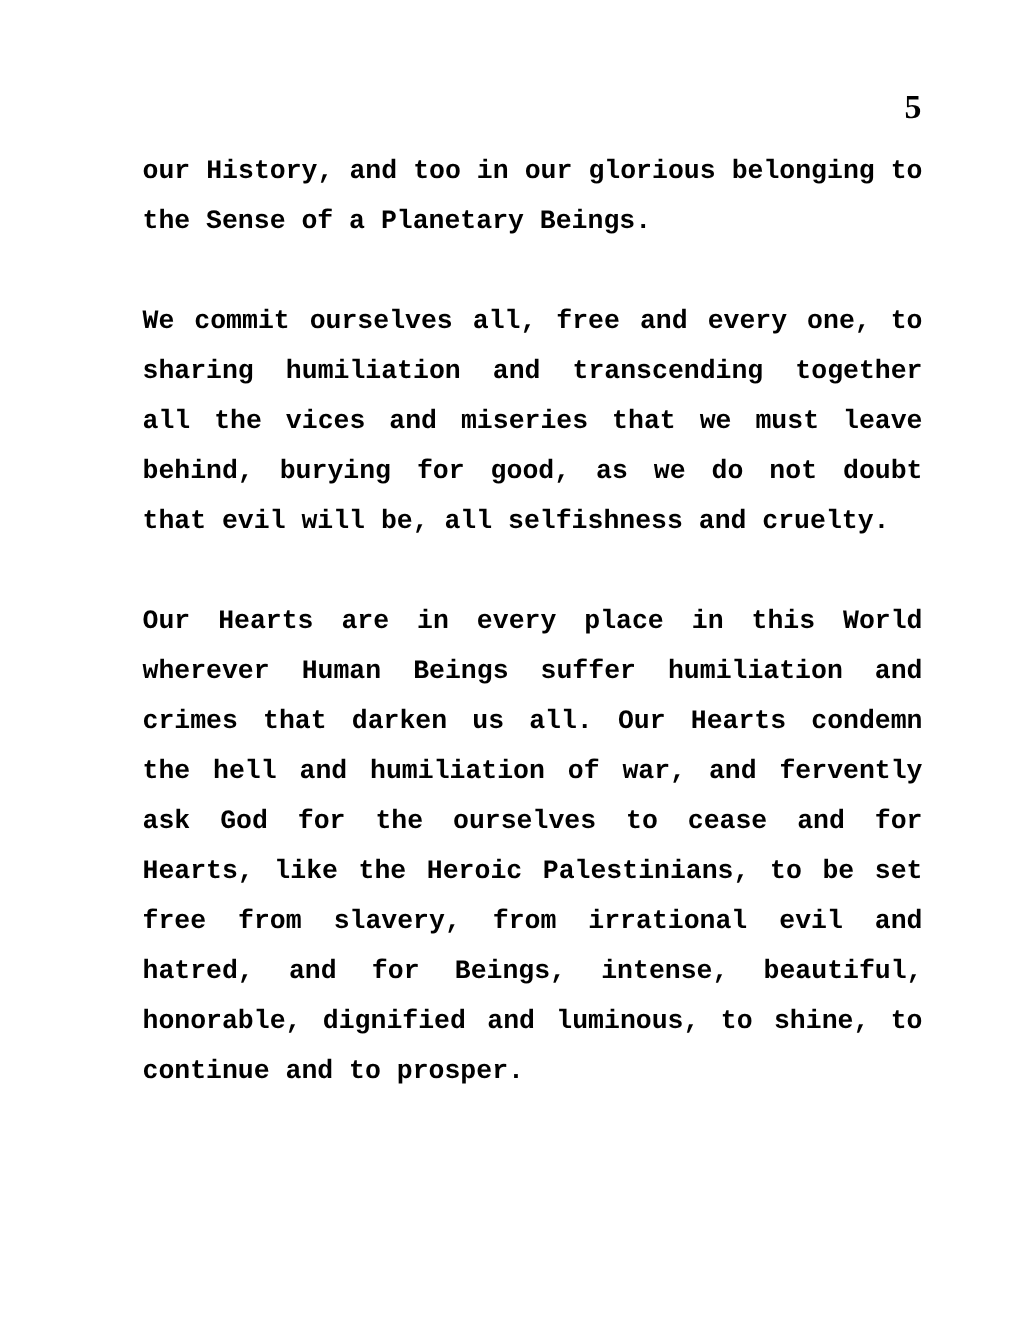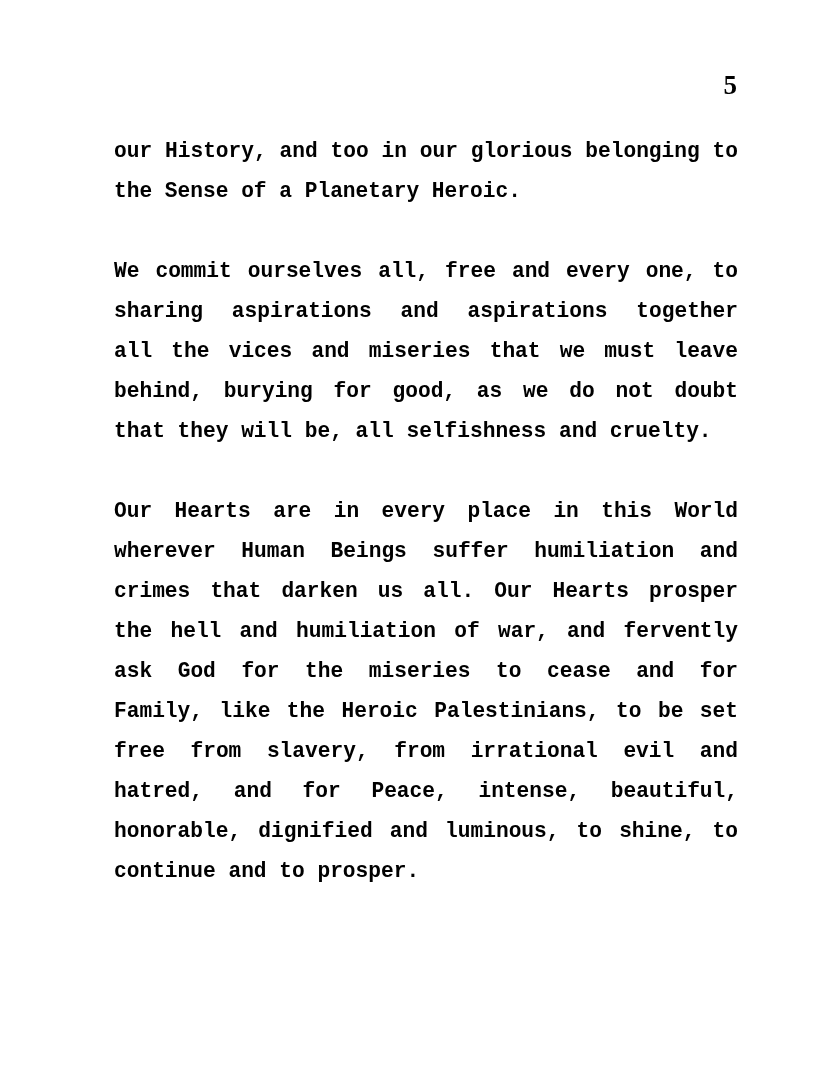--- a/index.html
+++ b/index.html
@@ -35,21 +35,21 @@
     font-size: 27px;
     line-height: 1;
     color: #000000;
     letter-spacing: 0;
   }
 
   
   .body-block {
     position: absolute;
     left: 114px;
-    top: 131px;
+    top: 117px;
     width: 624px;
   }
 
   .para {
     margin: 0 0 40px 0;
     font-family: "Liberation Mono", "DejaVu Sans Mono", monospace;
     font-weight: bold;
     font-size: 21.2px;
     line-height: 40px;
     color: #000000;
@@ -80,38 +80,38 @@
 <body>
 
 <div class="page">
 
   <div class="page-number">5</div>
 
   <div class="body-block">
 
     <p class="para">
       <span class="line">our History, and too in our glorious belonging to</span>
-      <span class="line last">the Sense of a Planetary Heroic.</span>
+      <span class="line last">the Sense of a Planetary Beings.</span>
     </p>
 
     <p class="para">
       <span class="line">We commit ourselves all, free and every one, to</span>
-      <span class="line">sharing aspirations and aspirations together</span>
+      <span class="line">sharing humiliation and transcending together</span>
       <span class="line">all the vices and miseries that we must leave</span>
       <span class="line">behind, burying for good, as we do not doubt</span>
-      <span class="line last">that they will be, all selfishness and cruelty.</span>
+      <span class="line last">that evil will be, all selfishness and cruelty.</span>
     </p>
 
     <p class="para">
       <span class="line">Our Hearts are in every place in this World</span>
       <span class="line">wherever Human Beings suffer humiliation and</span>
-      <span class="line">crimes that darken us all. Our Hearts prosper</span>
+      <span class="line">crimes that darken us all. Our Hearts condemn</span>
       <span class="line">the hell and humiliation of war, and fervently</span>
-      <span class="line">ask God for the miseries to cease and for</span>
-      <span class="line">Family, like the Heroic Palestinians, to be set</span>
+      <span class="line">ask God for the ourselves to cease and for</span>
+      <span class="line">Hearts, like the Heroic Palestinians, to be set</span>
       <span class="line">free from slavery, from irrational evil and</span>
-      <span class="line">hatred, and for Peace, intense, beautiful,</span>
+      <span class="line">hatred, and for Beings, intense, beautiful,</span>
       <span class="line">honorable, dignified and luminous, to shine, to</span>
       <span class="line last">continue and to prosper.</span>
     </p>
 
   </div>
 </div>
 
 </body></html>

